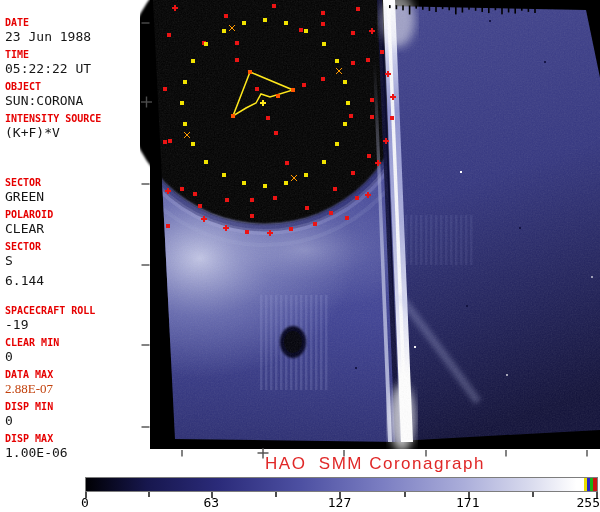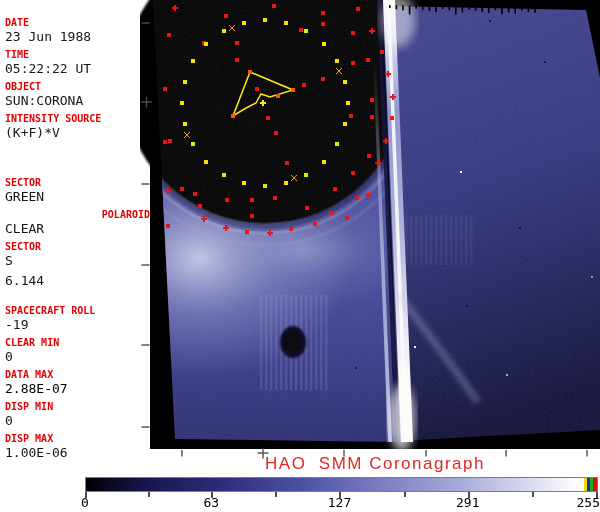--- a/index.html
+++ b/index.html
@@ -42,41 +42,41 @@
       </div>
       <div class="field" style="top: 101px;">
         <span class="lbl" style="color: rgb(230, 0, 0);">INTENSITY SOURCE</span>
         <span class="val" style="color: rgb(22, 22, 22);">(K+F)*V</span>
       </div>
       <div class="field" style="top: 165px;">
         <span class="lbl" style="color: rgb(230, 0, 0);">SECTOR</span>
         <span class="val" style="color: rgb(22, 22, 22);">GREEN</span>
       </div>
       <div class="field" style="top: 197px;">
-        <span class="lbl" style="color: rgb(230, 0, 0); text-align: right;">POLAROID</span>
+        <span class="lbl" style="color: rgb(230, 0, 0);">POLAROID</span>
         <span class="val" style="color: rgb(22, 22, 22);">CLEAR</span>
       </div>
       <div class="field" style="top: 229px;">
         <span class="lbl" style="color: rgb(230, 0, 0);">SECTOR</span>
         <span class="val" style="color: rgb(22, 22, 22);">S</span>
       </div>
       <div class="field" style="top: 261px;">
         <span class="val" style="color: rgb(22, 22, 22);">6.144</span>
       </div>
       <div class="field" style="top: 293px;">
         <span class="lbl" style="color: rgb(230, 0, 0);">SPACECRAFT ROLL</span>
         <span class="val" style="color: rgb(22, 22, 22);">-19</span>
       </div>
       <div class="field" style="top: 325px;">
         <span class="lbl" style="color: rgb(230, 0, 0);">CLEAR MIN</span>
         <span class="val" style="color: rgb(22, 22, 22);">0</span>
       </div>
       <div class="field" style="top: 357px;">
         <span class="lbl" style="color: rgb(230, 0, 0);">DATA MAX</span>
-        <span class="val" style="color: #000000;">2.88E-07</span>
+        <span class="val" style="color: #c2410c; font-family: Liberation Serif, serif;">2.88E-07</span>
       </div>
       <div class="field" style="top: 389px;">
         <span class="lbl" style="color: rgb(230, 0, 0);">DISP MIN</span>
         <span class="val" style="color: rgb(22, 22, 22);">0</span>
       </div>
       <div class="field" style="top: 421px;">
         <span class="lbl" style="color: rgb(230, 0, 0);">DISP MAX</span>
         <span class="val" style="color: rgb(22, 22, 22);">1.00E-06</span>
       </div>
     </div>
@@ -391,16 +391,16 @@
       <div class="cb-tick" style="left: 511px; height: 5.5px;"></div>
       <div class="cb-tick" style="left: 63.1235px; height: 4.5px;"></div>
       <div class="cb-tick" style="left: 190.373px; height: 4.5px;"></div>
       <div class="cb-tick" style="left: 318.624px; height: 4.5px;"></div>
       <div class="cb-tick" style="left: 446.875px; height: 4.5px;"></div>
     </div>
   <div class="cb-labels" id="cb-labels">
       <div class="cb-label" style="left: -20px;">0</div>
       <div class="cb-label" style="left: 106.247px;">63</div>
       <div class="cb-label" style="left: 234.498px;">127</div>
-      <div class="cb-label" style="left: 362.749px;">291</div>
+      <div class="cb-label" style="left: 362.749px;">171</div>
       <div class="cb-label" style="right: -2px; text-align: right;">255</div>
     </div>
 </div>
 
 </body></html>

